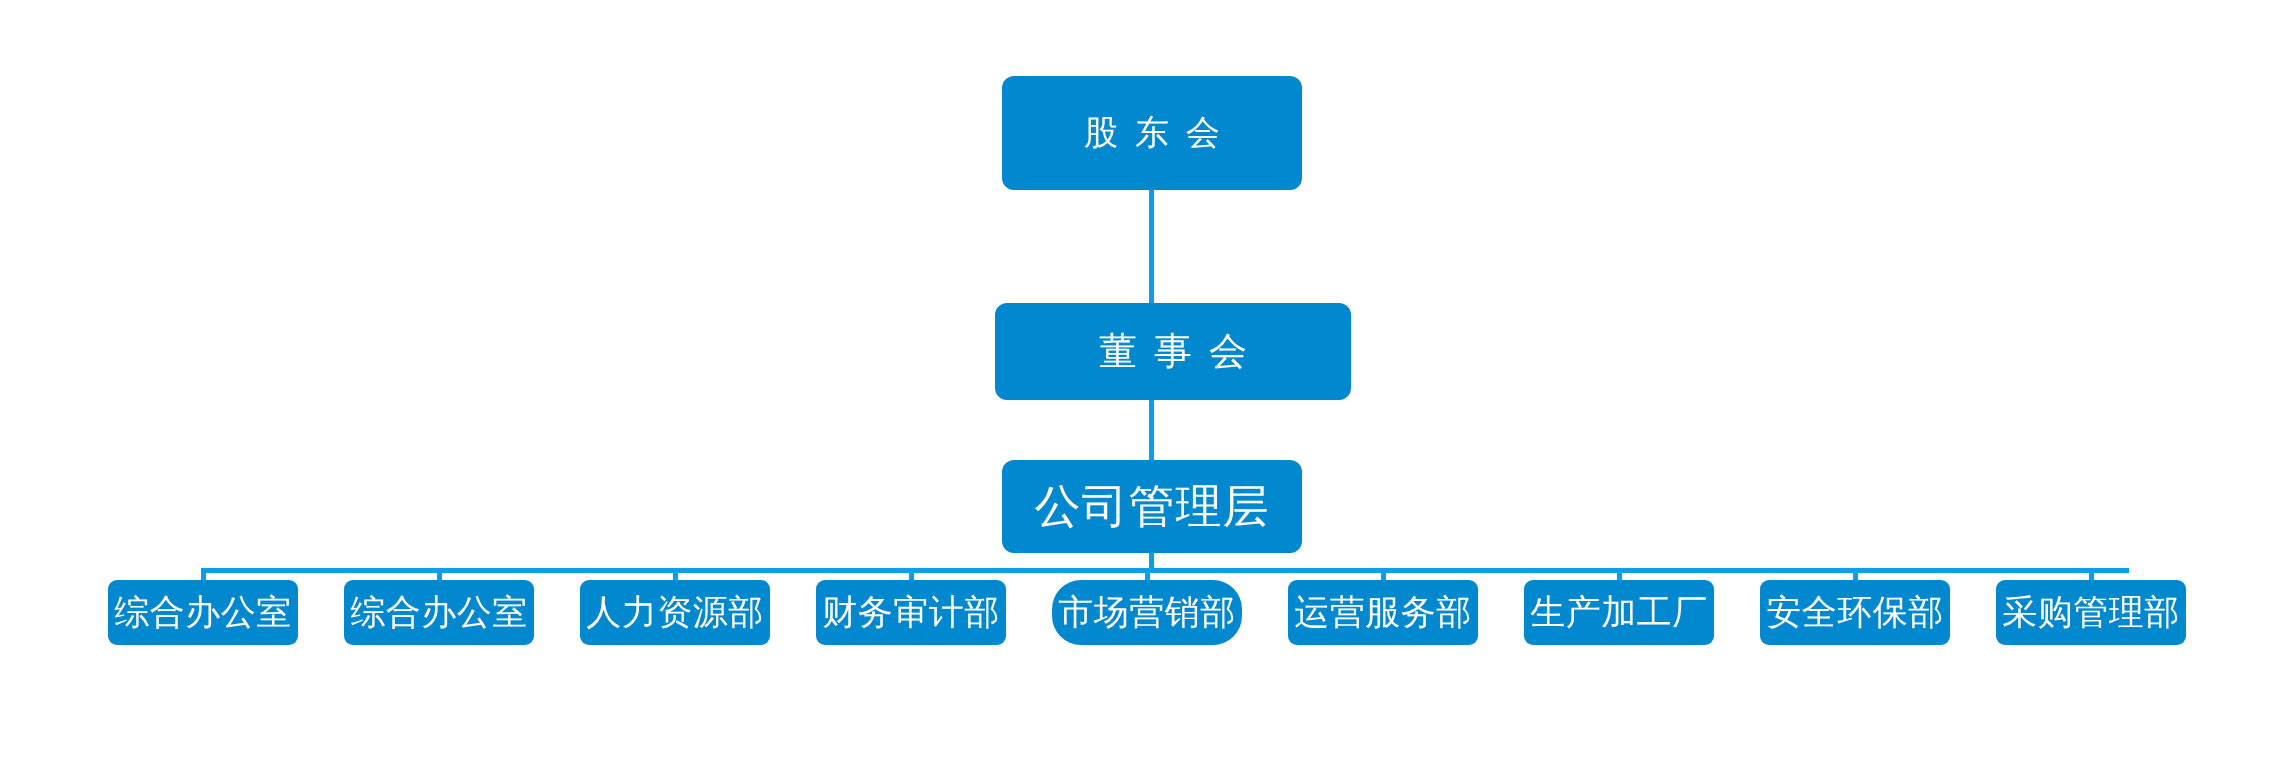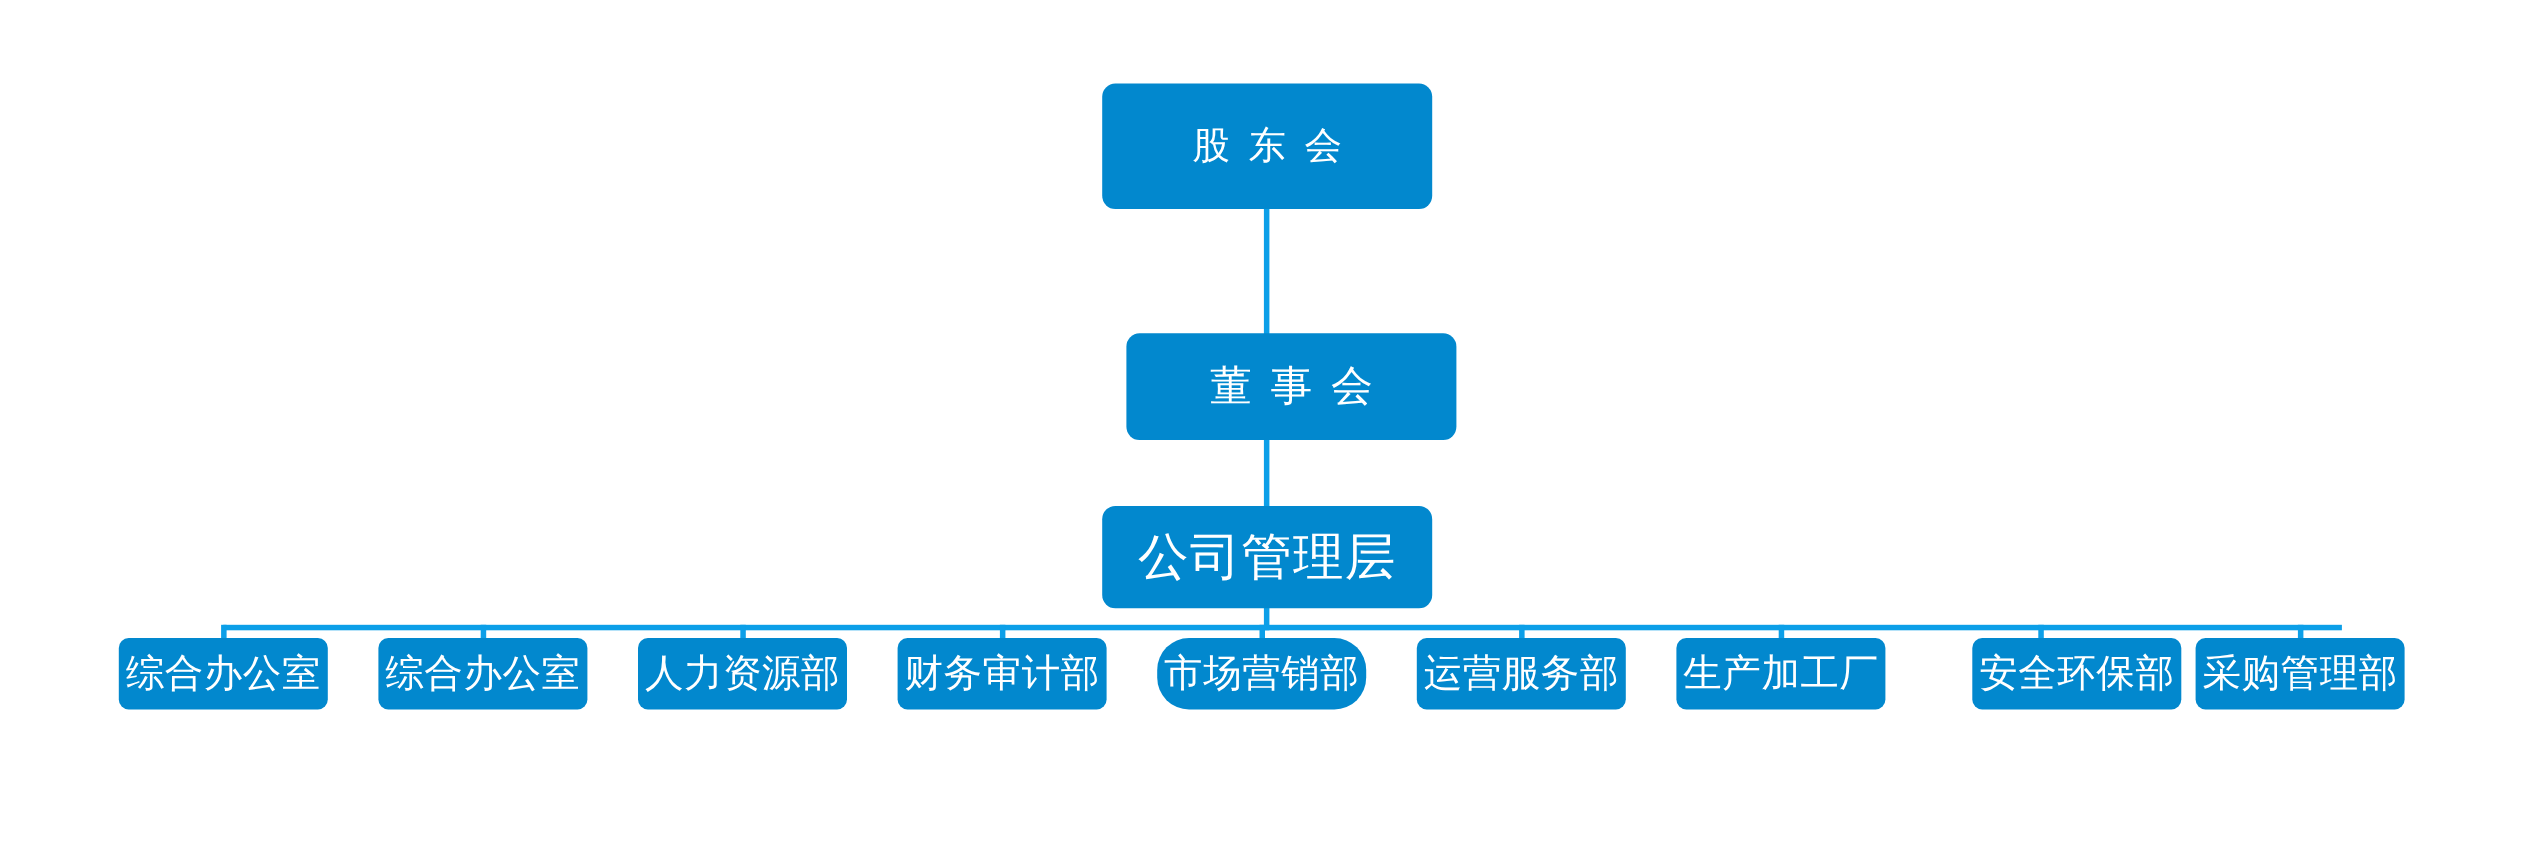--- a/index.html
+++ b/index.html
@@ -41,23 +41,23 @@
     top: 76px;
     width: 300px;
     height: 114px;
     font-size: 34px;
     letter-spacing: 17px;
     text-indent: 17px;
     border-radius: 12px;
   }
 
   .node-board {
-    left: 1024px;
+    left: 995px;
     top: 303px;
-    width: 300px;
+    width: 356px;
     height: 97px;
     font-size: 38px;
     letter-spacing: 17px;
     text-indent: 17px;
     border-radius: 12px;
   }
 
   .node-mgmt {
     left: 1002px;
     top: 460px;
@@ -149,17 +149,17 @@
   <div class="node node-mgmt">公司管理层</div>
 
   <div id="dept-layer">
       <div class="node node-dept" style="left: 108px;">综合办公室</div>
       <div class="node node-dept" style="left: 344px;">综合办公室</div>
       <div class="node node-dept" style="left: 580px;">人力资源部</div>
       <div class="node node-dept" style="left: 816px;">财务审计部</div>
       <div class="node node-dept" style="left: 1052px; border-radius: 29px;">市场营销部</div>
       <div class="node node-dept" style="left: 1288px;">运营服务部</div>
       <div class="node node-dept" style="left: 1524px;">生产加工厂</div>
-      <div class="node node-dept" style="left: 1760px; margin-left: 33px;">安全环保部</div>
+      <div class="node node-dept" style="left: 1760px;">安全环保部</div>
       <div class="node node-dept" style="left: 1996px;">采购管理部</div>
     </div>
 
 </div>
 
 </body></html>

